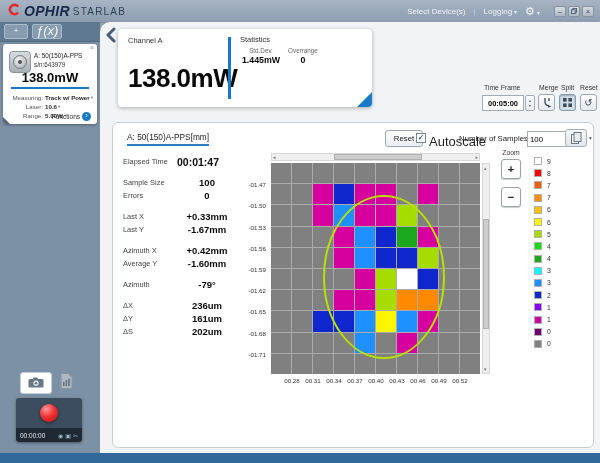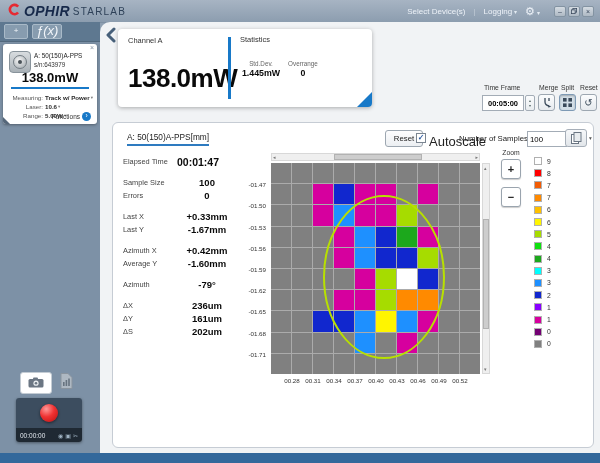--- a/index.html
+++ b/index.html
@@ -76,21 +76,21 @@
     border-top-left-radius:10px}
   #back-chevron{position:absolute;left:5px;top:5px}
 
   
   #channel-card{position:absolute;left:18px;top:7px;width:254px;height:78px;background:#FFF;
     border-radius:4px;box-shadow:0 1px 4px rgba(0,0,0,.3);overflow:hidden}
   #channel-title{position:absolute;left:10px;top:7px;font-size:7.5px;color:#333}
   #channel-reading{position:absolute;left:10px;top:34px;font-size:26px;font-weight:bold;color:#0A0A0A;letter-spacing:-.5px}
   #channel-divider{position:absolute;left:110px;top:8px;width:3px;height:62px;background:#1879C8}
   #statistics{position:absolute;left:122px;top:6px;width:128px}
-  #statistics-title{font-size:7.5px;color:#333;margin-bottom:16px}
+  #statistics-title{font-size:7.5px;color:#333;margin-bottom:3px}
   .stats-row{display:flex}
   .scol{text-align:center}
   .scol .shead{font-size:6.3px;color:#666}
   .scol .sval{font-size:8.8px;font-weight:bold;color:#0A0A0A;margin-top:1px}
   #statistics-row1 .scol{width:42px}
   #statistics-row2{margin-top:3px}
   #statistics-row2 .scol{width:42px}
   #channel-corner{position:absolute;right:0;bottom:0;width:0;height:0;
     border-left:15px solid transparent;border-bottom:15px solid #1879C8}
 

